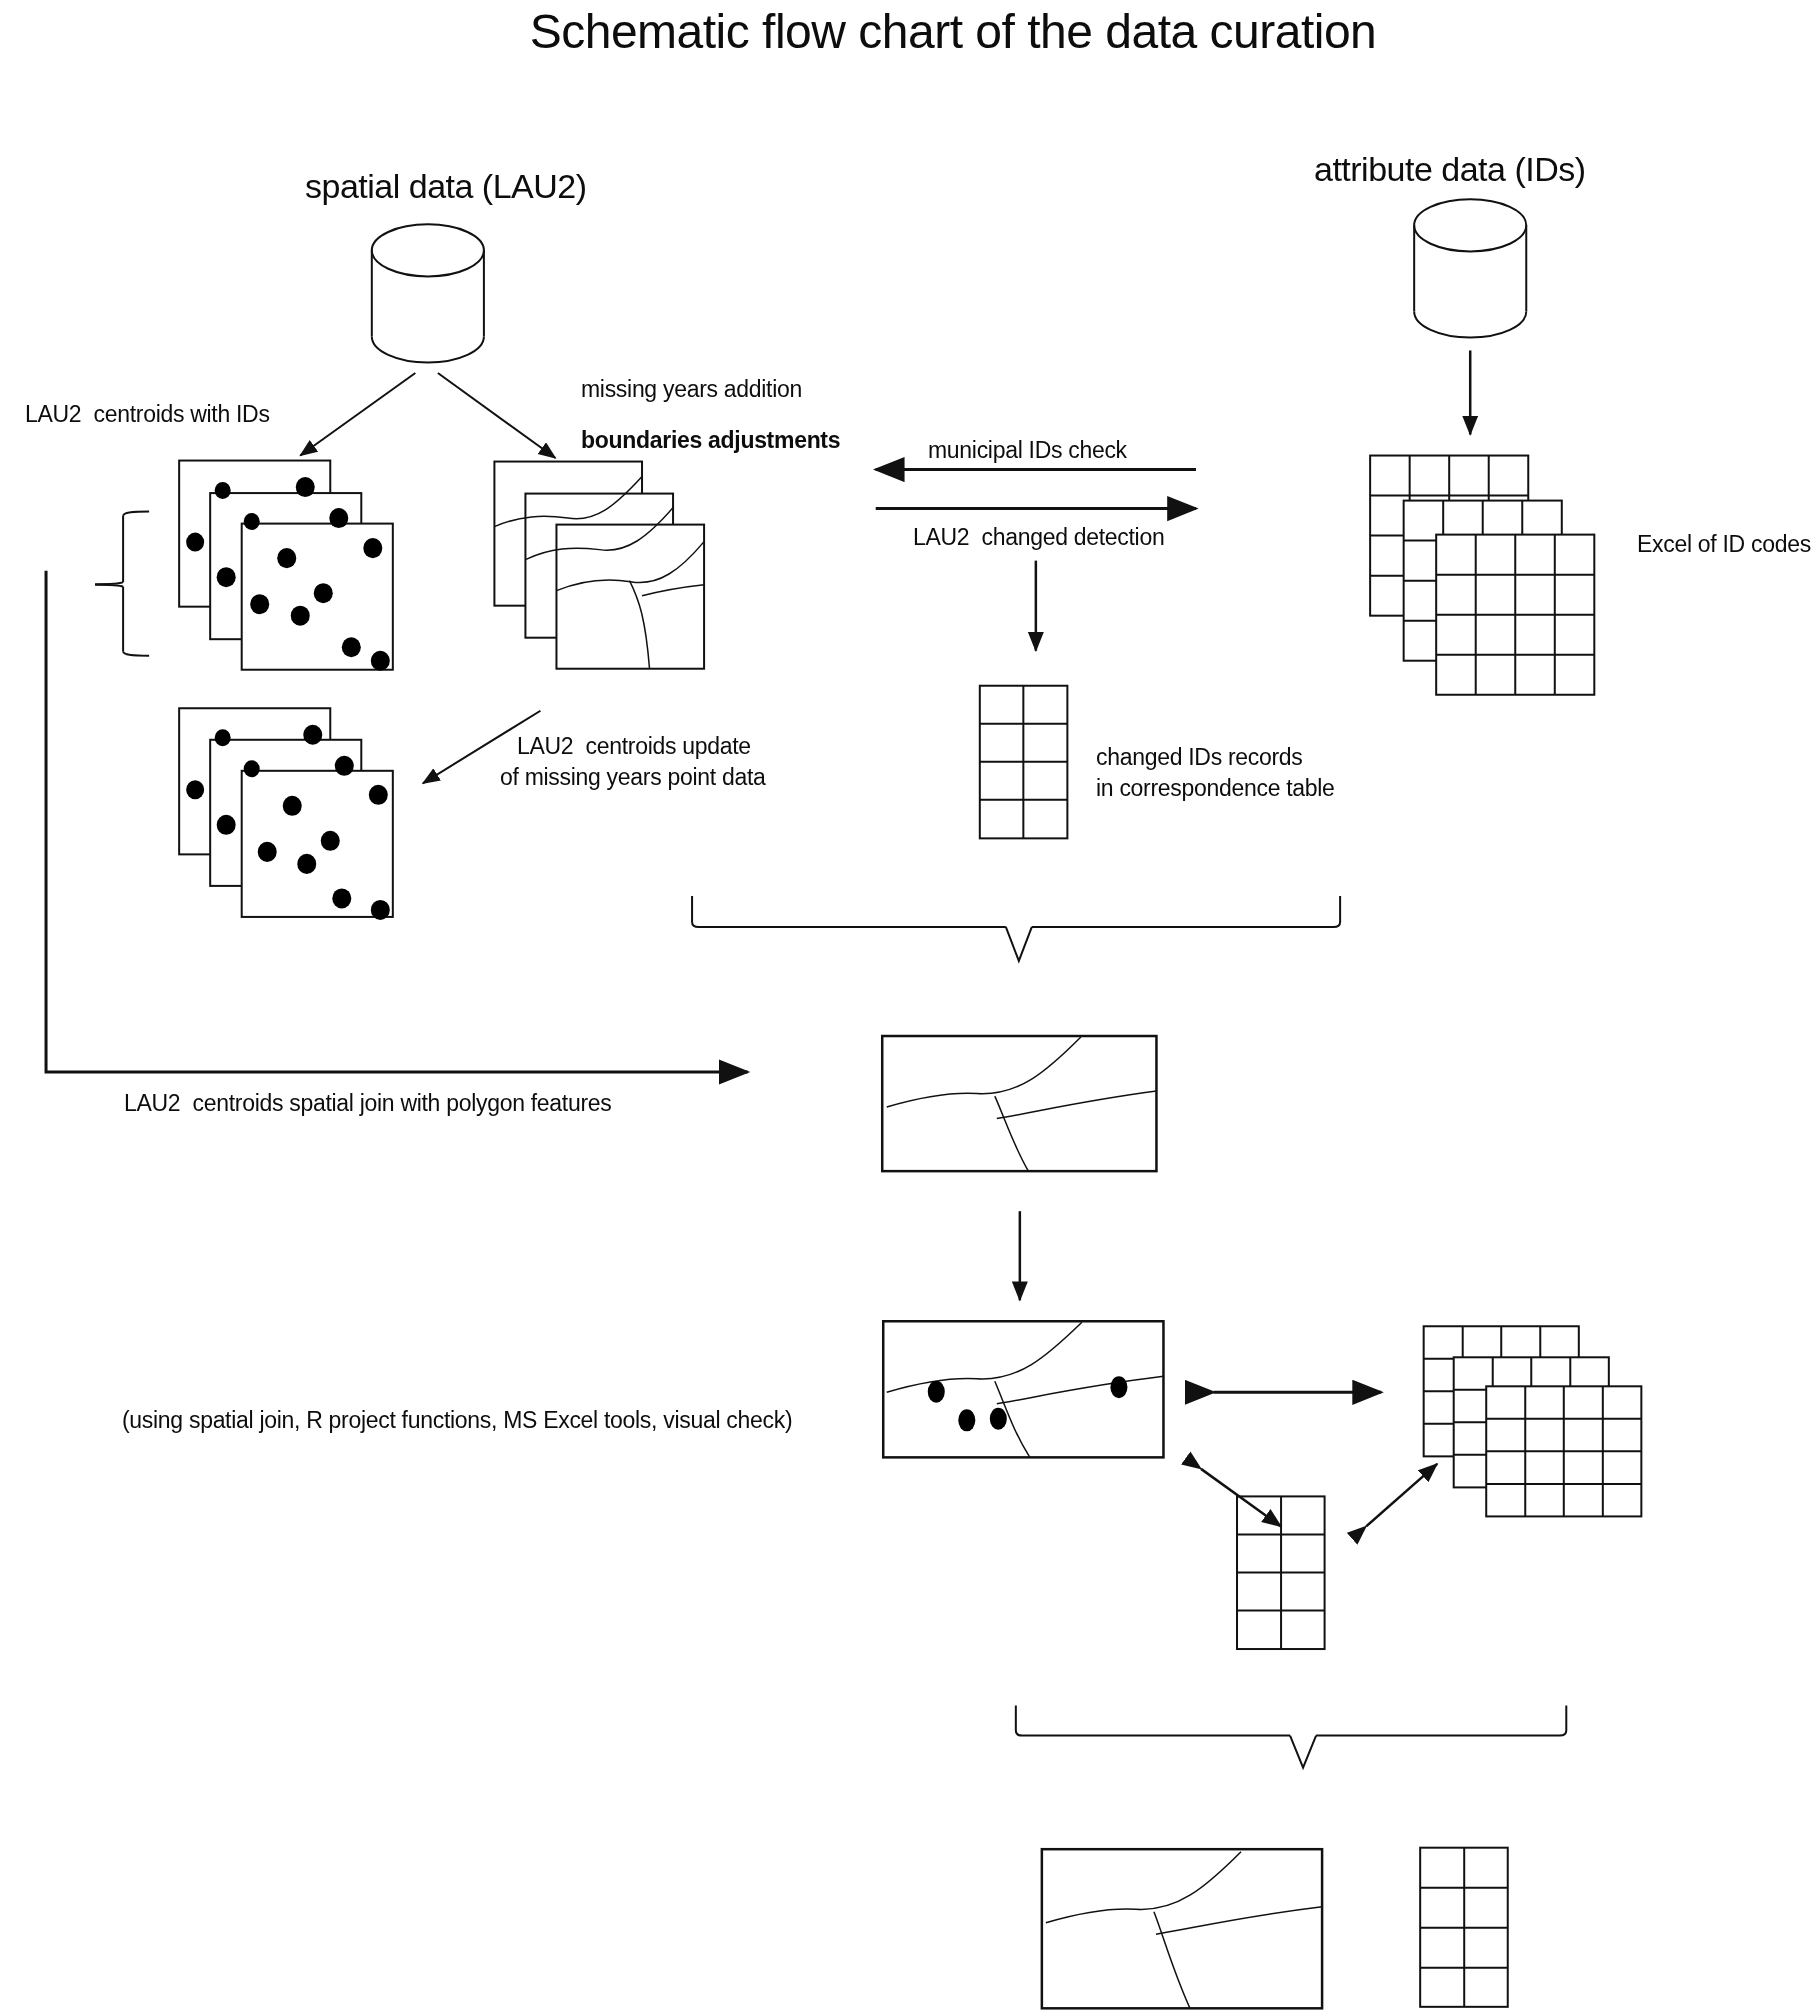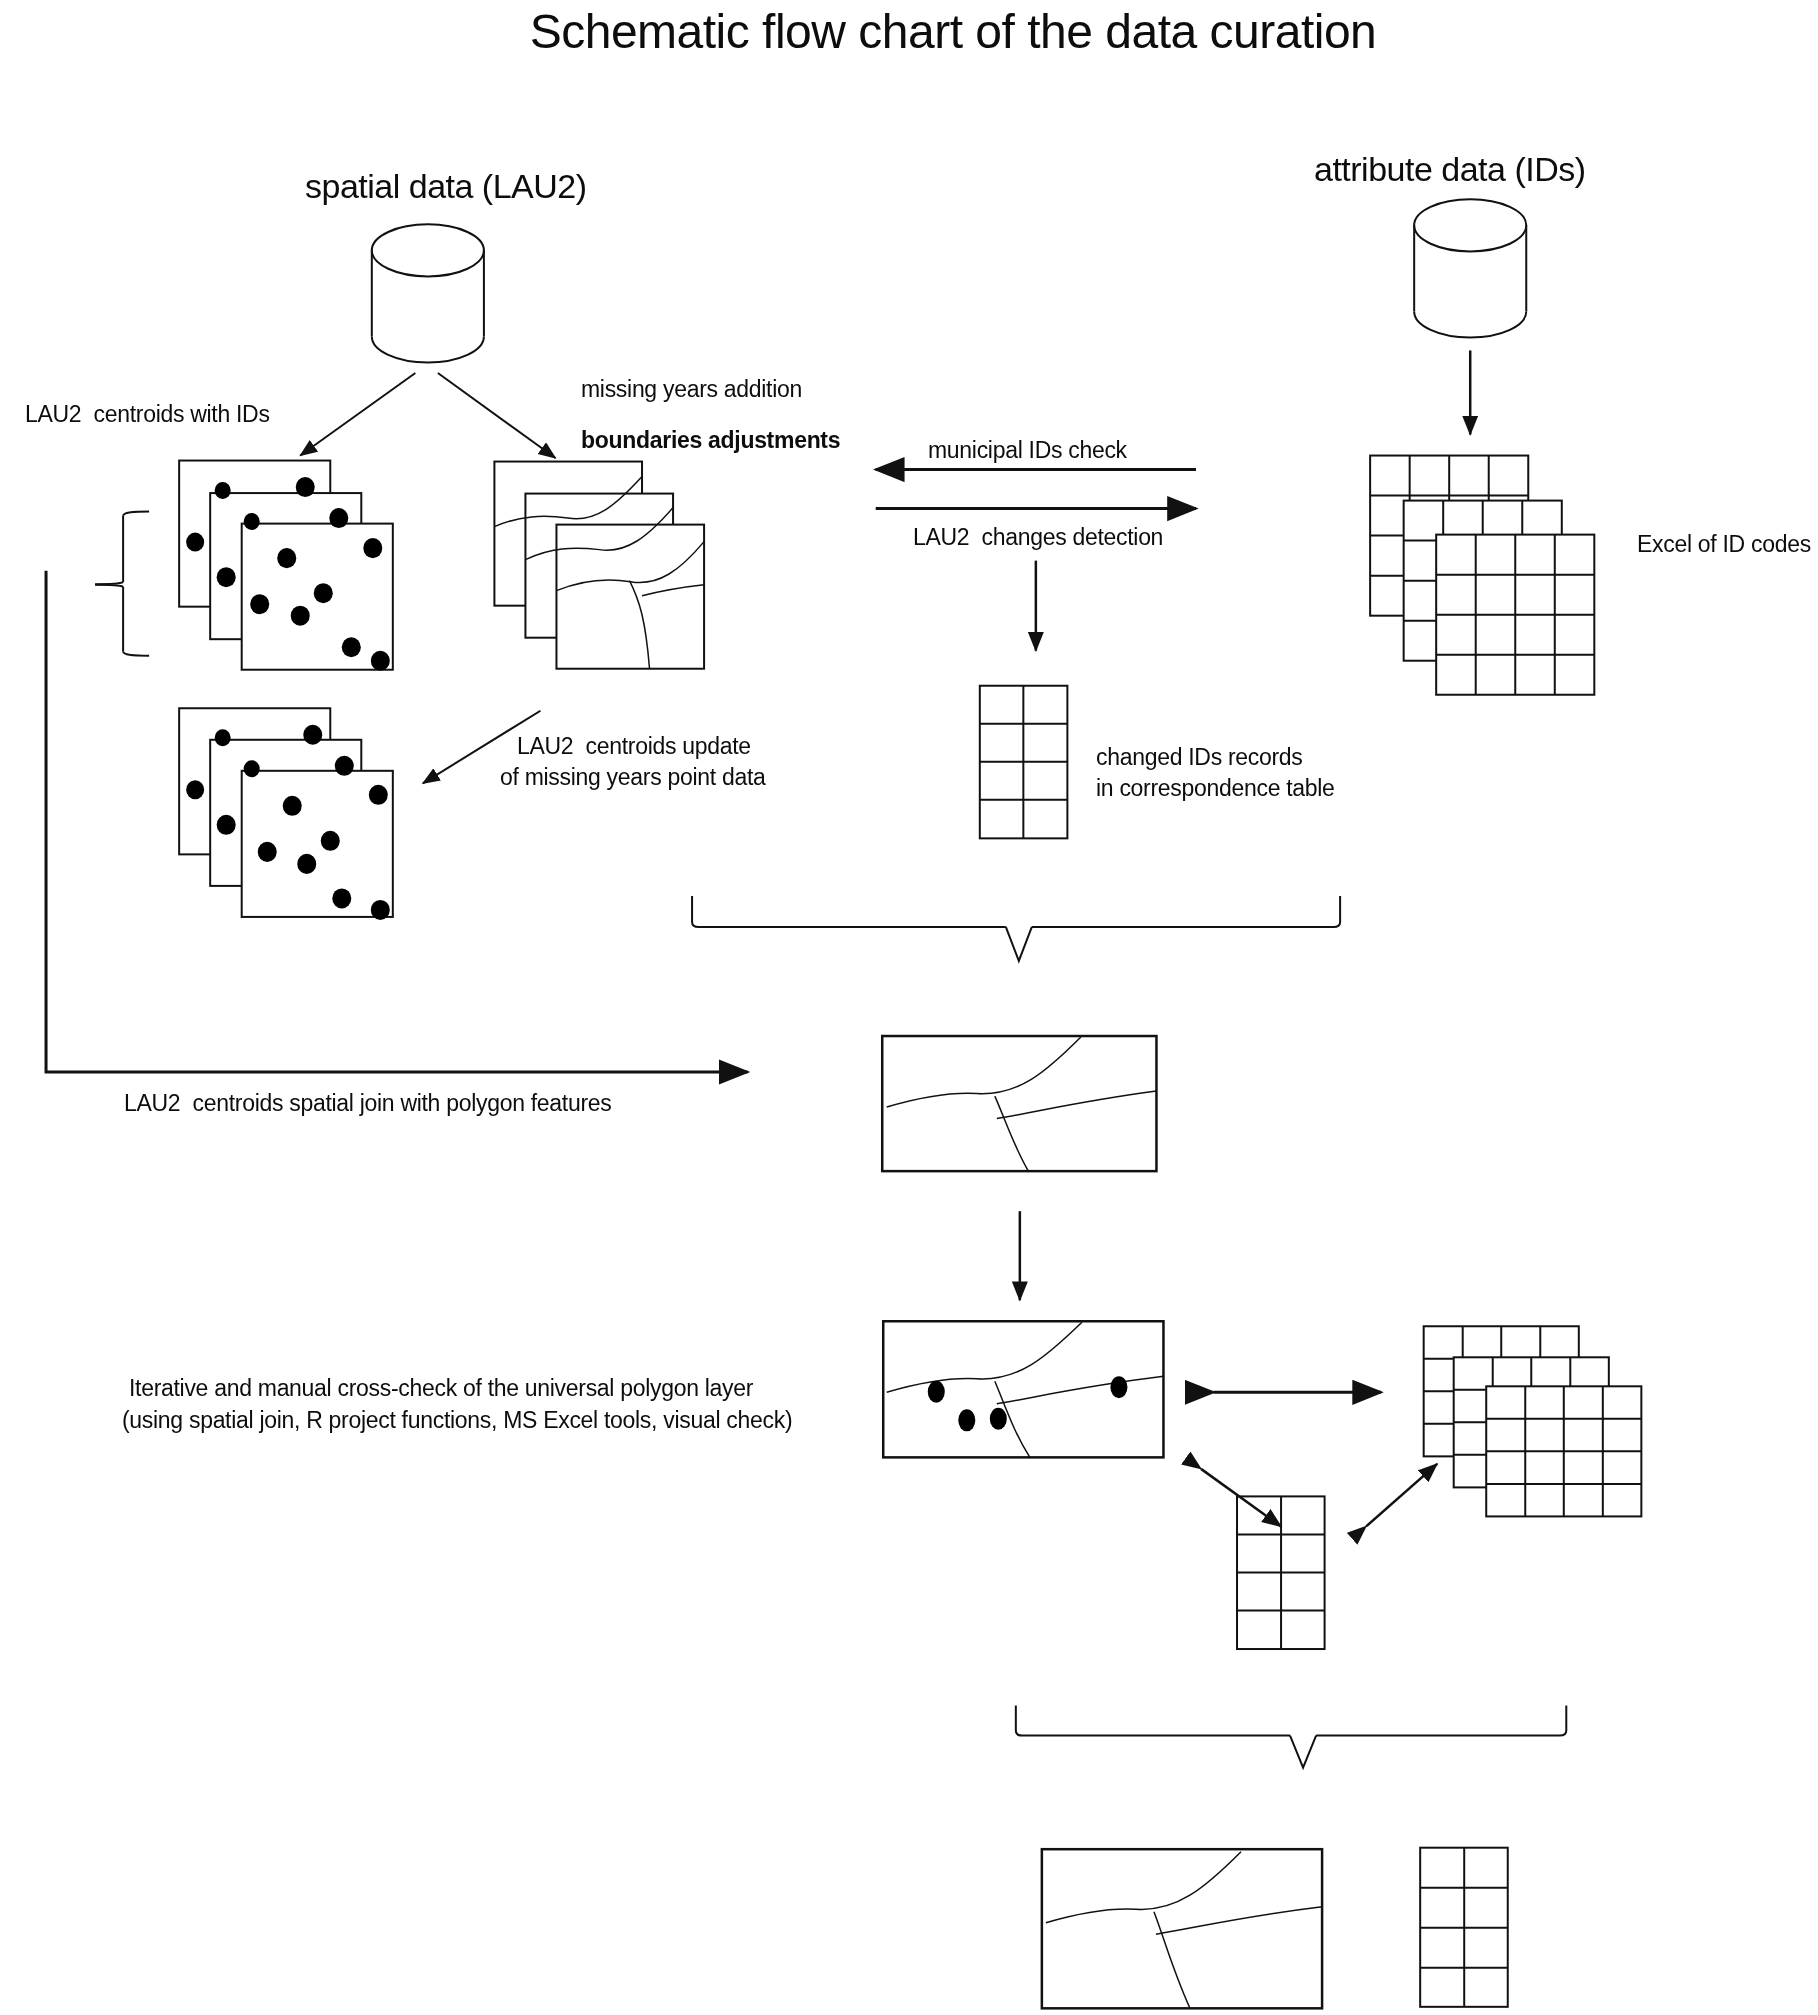--- a/index.html
+++ b/index.html
@@ -52,28 +52,27 @@
 
   <div class="txt title" style="top:1px;">Schematic flow chart of the data curation</div>
 
   <div class="txt big-label" style="left:305px; top:165px;">spatial data (LAU2)</div>
   <div class="txt big-label" style="left:1314px; top:148px;">attribute data (IDs)</div>
 
   <div class="txt lbl" style="left:25px; top:400px;">LAU2  centroids with IDs</div>
   <div class="txt lbl" style="left:581px; top:375px;">missing years addition</div>
   <div class="txt lbl" style="left:581px; top:426px;font-weight:bold;">boundaries adjustments</div>
   <div class="txt lbl" style="left:928px; top:436px;">municipal IDs check</div>
-  <div class="txt lbl" style="left:913px; top:523px;">LAU2  changes detection</div>
+  <div class="txt lbl" style="left:913px; top:523px;">LAU2  changed detection</div>
   <div class="txt lbl" style="left:1637px; top:530px;">Excel of ID codes</div>
   <div class="txt lbl" style="left:1096px; top:743px;">changed IDs records</div>
   <div class="txt lbl" style="left:1096px; top:774px;">in correspondence table</div>
   <div class="txt lbl" style="left:517px; top:732px;">LAU2  centroids update</div>
   <div class="txt lbl" style="left:500px; top:763px;">of missing years point data</div>
   <div class="txt lbl" style="left:124px; top:1089px;">LAU2  centroids spatial join with polygon features</div>
-  <div class="txt lbl" style="left:129px; top:1374px;">Iterative and manual cross-check of the universal polygon layer</div>
   <div class="txt lbl" style="left:122px; top:1406px;">(using spatial join, R project functions, MS Excel tools, visual check)</div>
 
   <svg id="vector-layer" viewBox="0 0 3633 4026" xmlns="http://www.w3.org/2000/svg">
     <defs>
       <marker id="ah" markerWidth="10" markerHeight="10" refX="8.4" refY="3.6" orient="auto" markerUnits="strokeWidth">
         <path d="M0,0 L9,3.6 L0,7.2 z" fill="#111111"></path>
       </marker>
       <marker id="ahs" markerWidth="12" markerHeight="12" refX="9.6" refY="4.2" orient="auto" markerUnits="strokeWidth">
         <path d="M0,0 L10.5,4.2 L0,8.4 z" fill="#111111"></path>
       </marker>

